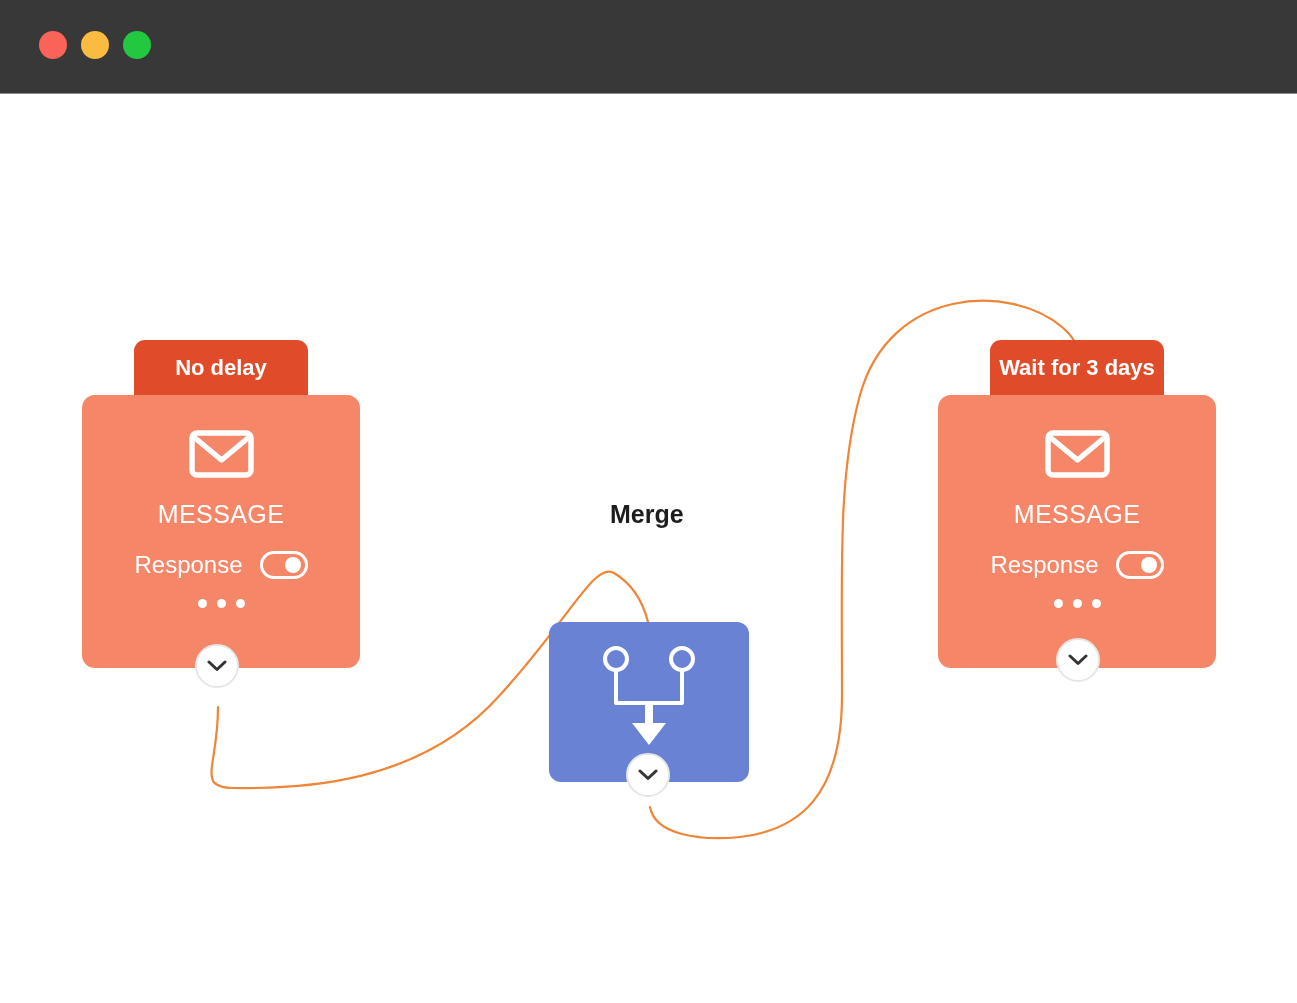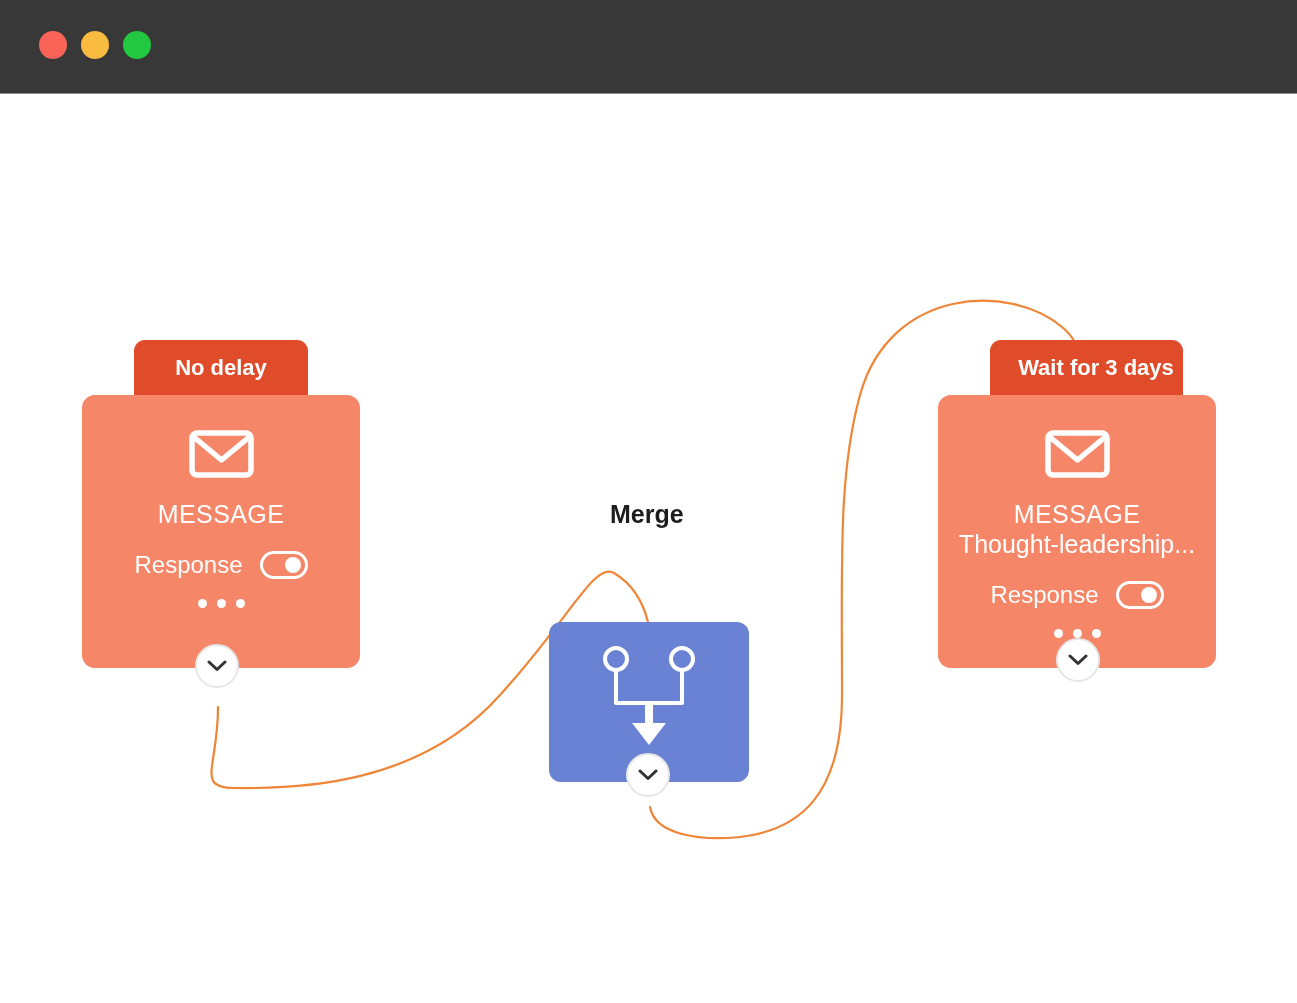--- a/index.html
+++ b/index.html
@@ -252,35 +252,34 @@
 
     <div class="chevron-btn" style="left:77px; top:258px;">
       <svg width="20" height="12" viewBox="0 0 20 12">
         <path d="M 2,2 L 10,9.5 L 18,2" fill="none" stroke="#333333" stroke-width="3" stroke-linecap="round" stroke-linejoin="round"></path>
       </svg>
     </div>
   </div>
 
   <div class="node" style="left:938px; top:245px; width:278px;">
 
-    <div class="delay-badge" style="left:52px; top:0; width:174px;padding-left:19px;">
+    <div class="delay-badge" style="left:52px; top:0; width:174px;">
       <span>Wait for 3 days</span>
     </div>
 
     <div class="msg-card" style="left:0; top:55px; width:278px; height:273px;">
 
       <div style="padding-top:35px;">
         <svg class="envelope" width="65" height="48" viewBox="0 0 65 48">
           <rect x="3" y="3" width="59" height="42" rx="5" ry="5" fill="none" stroke="#ffffff" stroke-width="5.5"></rect>
           <path d="M 6,8 L 32.5,30 L 59,8" fill="none" stroke="#ffffff" stroke-width="5.5" stroke-linecap="round" stroke-linejoin="round"></path>
         </svg>
       </div>
 
       <div class="msg-type" style="margin-top:21px;">MESSAGE</div>
-      <div class="msg-name">Thought-leadership...</div>
 
       <div class="response-row" style="margin-top:22px;">
         <span class="response-label">Response</span>
         <span class="toggle">
           <i class="knob"></i>
         </span>
       </div>
 
       <div class="dots" style="margin-top:20px;">
         <i></i>

